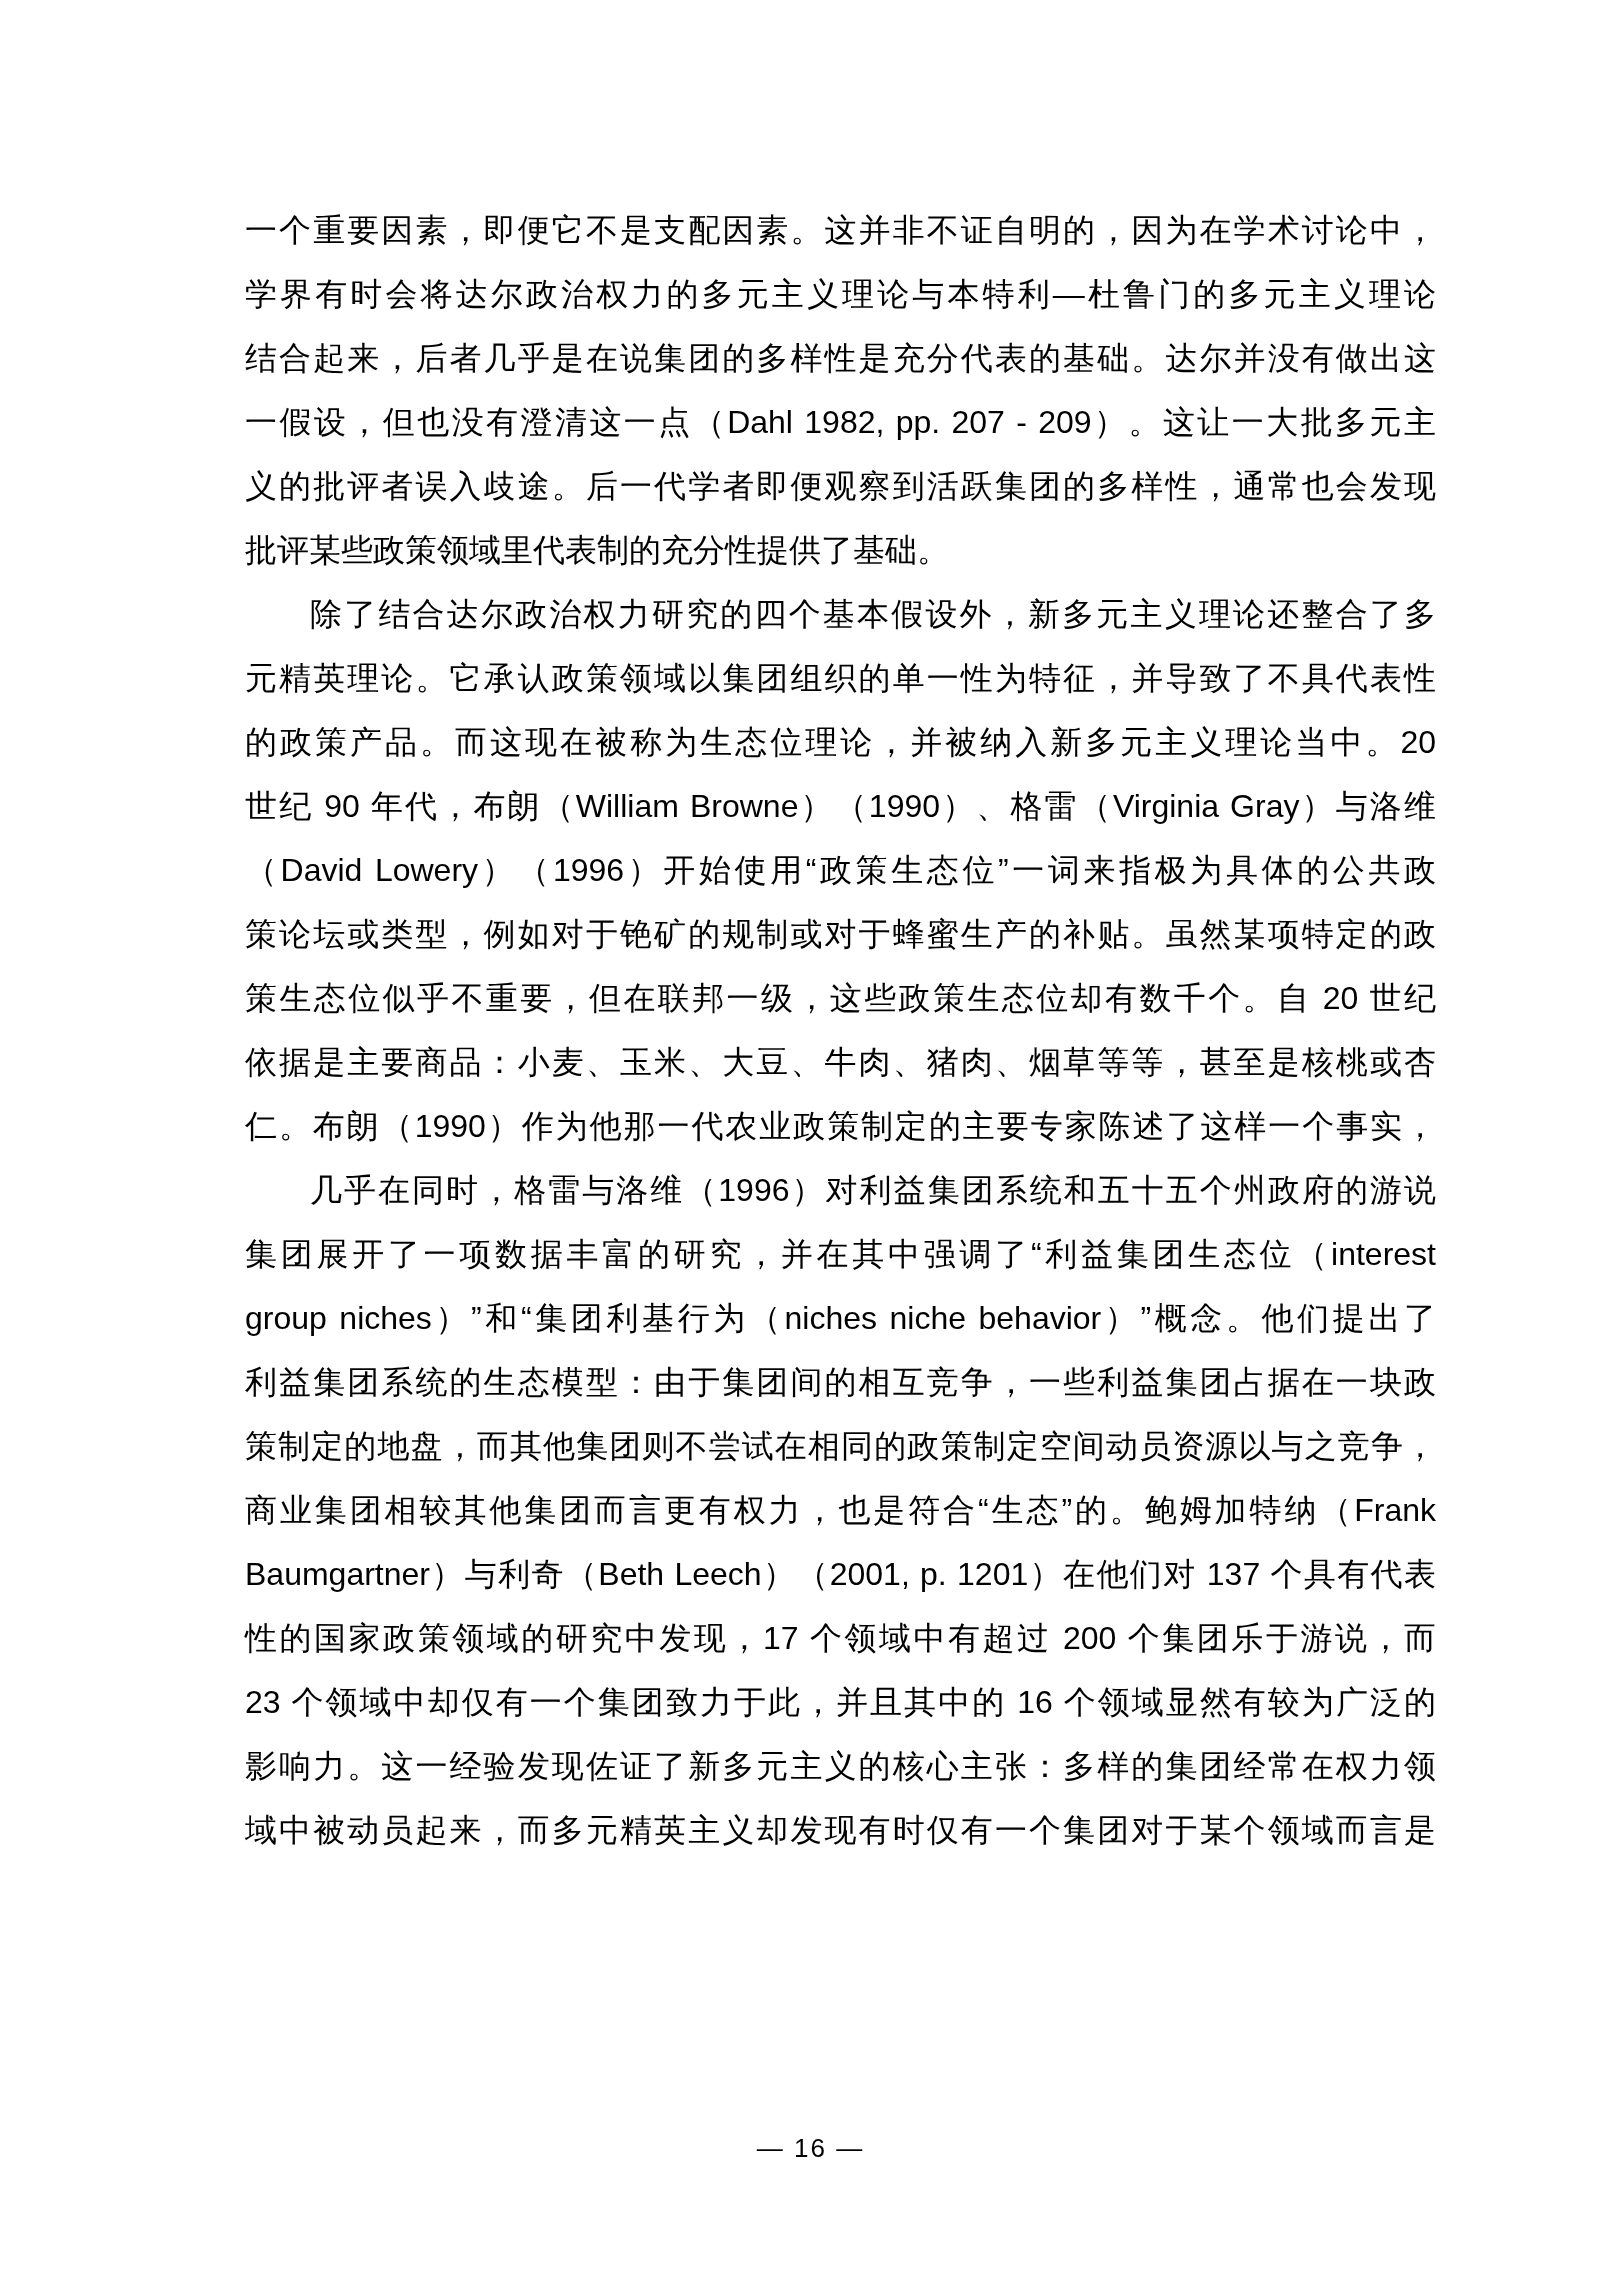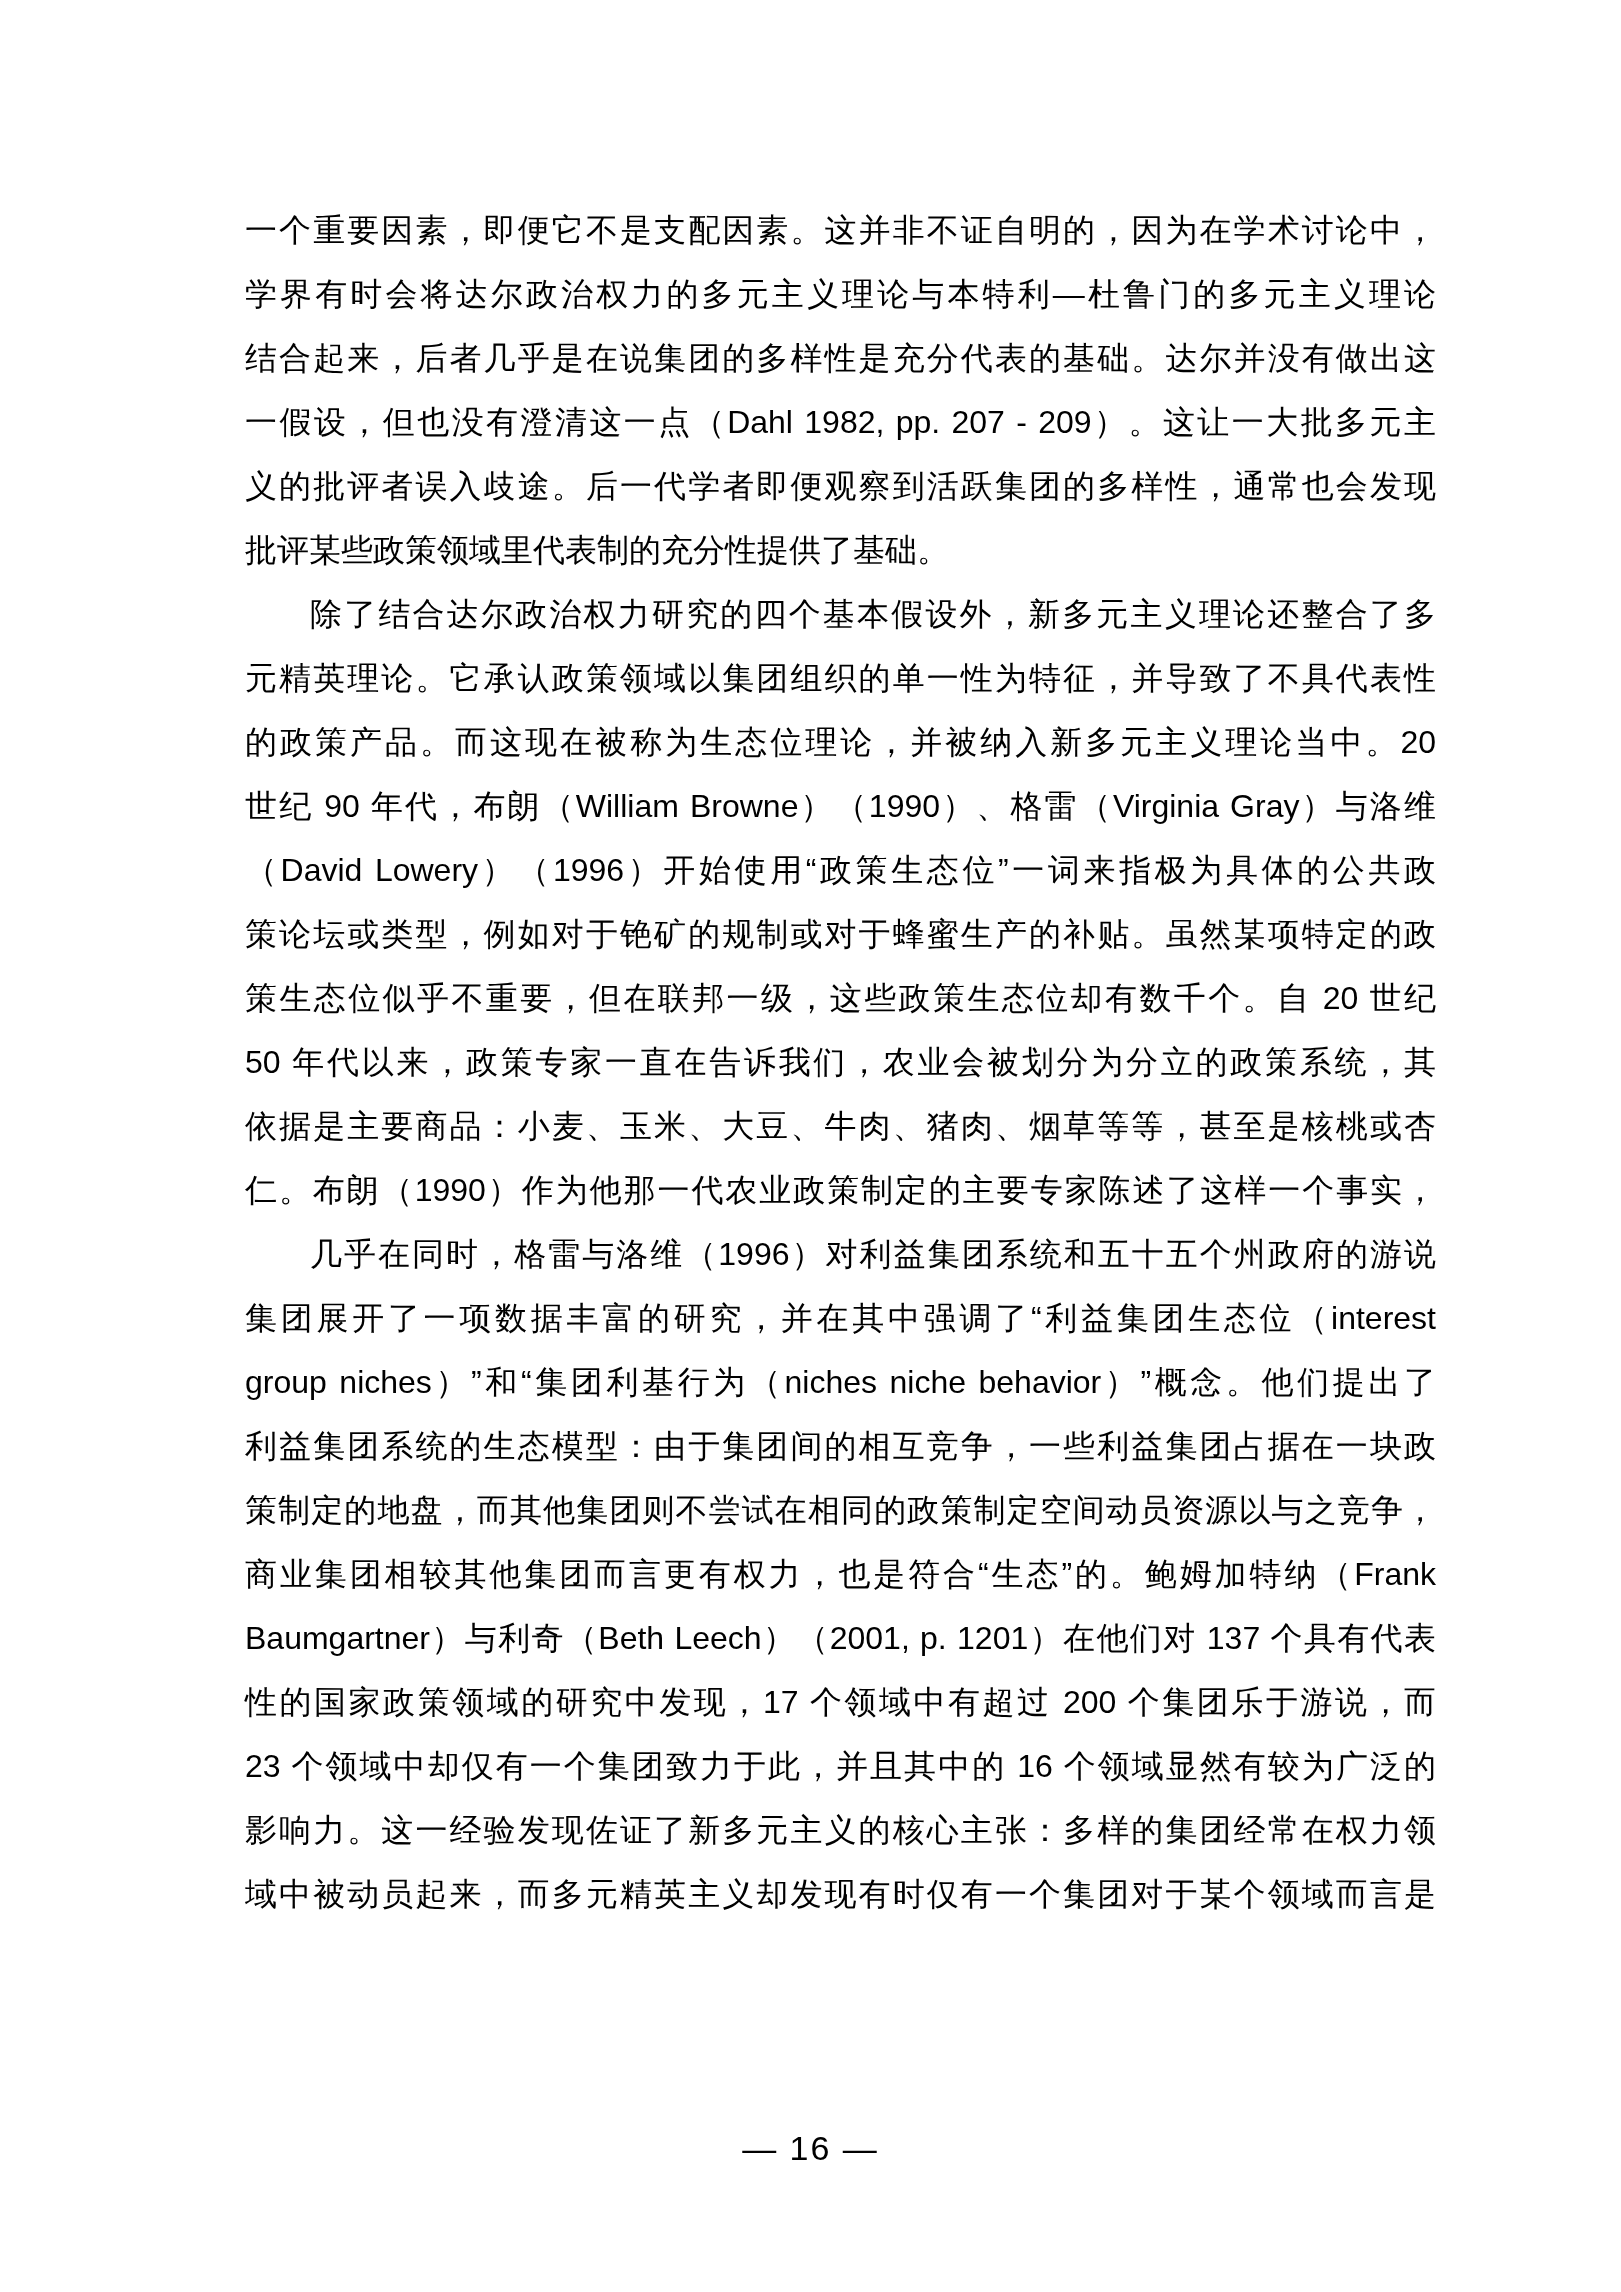--- a/index.html
+++ b/index.html
@@ -38,21 +38,21 @@
     text-indent: 65px;
   }
   .footer {
     position: absolute;
     left: 0;
     top: 2129px;
     width: 1621px;
     text-align: center;
   }
   .page-number {
-    font-size: 34px;
+    font-size: 26px;
     line-height: 39px;
     color: #000000;
     letter-spacing: 2px;
   }
 </style>
 </head>
 <body>
 
 <div class="page">
   <div class="text-block">
@@ -62,21 +62,20 @@
       <div class="line">一假设，但也没有澄清这一点（Dahl 1982, pp. 207 - 209）。这让一大批多元主</div>
       <div class="line">义的批评者误入歧途。后一代学者即便观察到活跃集团的多样性，通常也会发现</div>
       <div class="line para-end">批评某些政策领域里代表制的充分性提供了基础。</div>
       <div class="line indent">除了结合达尔政治权力研究的四个基本假设外，新多元主义理论还整合了多</div>
       <div class="line">元精英理论。它承认政策领域以集团组织的单一性为特征，并导致了不具代表性</div>
       <div class="line">的政策产品。而这现在被称为生态位理论，并被纳入新多元主义理论当中。20</div>
       <div class="line">世纪 90 年代，布朗（William Browne）（1990）、格雷（Virginia Gray）与洛维</div>
       <div class="line">（David Lowery）（1996）开始使用“政策生态位”一词来指极为具体的公共政</div>
       <div class="line">策论坛或类型，例如对于铯矿的规制或对于蜂蜜生产的补贴。虽然某项特定的政</div>
       <div class="line">策生态位似乎不重要，但在联邦一级，这些政策生态位却有数千个。自 20 世纪</div>
-      <div class="line">50 年代以来，政策专家一直在告诉我们，农业会被划分为分立的政策系统，其</div>
       <div class="line">依据是主要商品：小麦、玉米、大豆、牛肉、猪肉、烟草等等，甚至是核桃或杏</div>
       <div class="line">仁。布朗（1990）作为他那一代农业政策制定的主要专家陈述了这样一个事实，</div>
       <div class="line indent">几乎在同时，格雷与洛维（1996）对利益集团系统和五十五个州政府的游说</div>
       <div class="line">集团展开了一项数据丰富的研究，并在其中强调了“利益集团生态位（interest</div>
       <div class="line">group niches）”和“集团利基行为（niches niche behavior）”概念。他们提出了</div>
       <div class="line">利益集团系统的生态模型：由于集团间的相互竞争，一些利益集团占据在一块政</div>
       <div class="line">策制定的地盘，而其他集团则不尝试在相同的政策制定空间动员资源以与之竞争，</div>
       <div class="line">商业集团相较其他集团而言更有权力，也是符合“生态”的。鲍姆加特纳（Frank</div>
       <div class="line">Baumgartner）与利奇（Beth Leech）（2001, p. 1201）在他们对 137 个具有代表</div>
       <div class="line">性的国家政策领域的研究中发现，17 个领域中有超过 200 个集团乐于游说，而</div>

